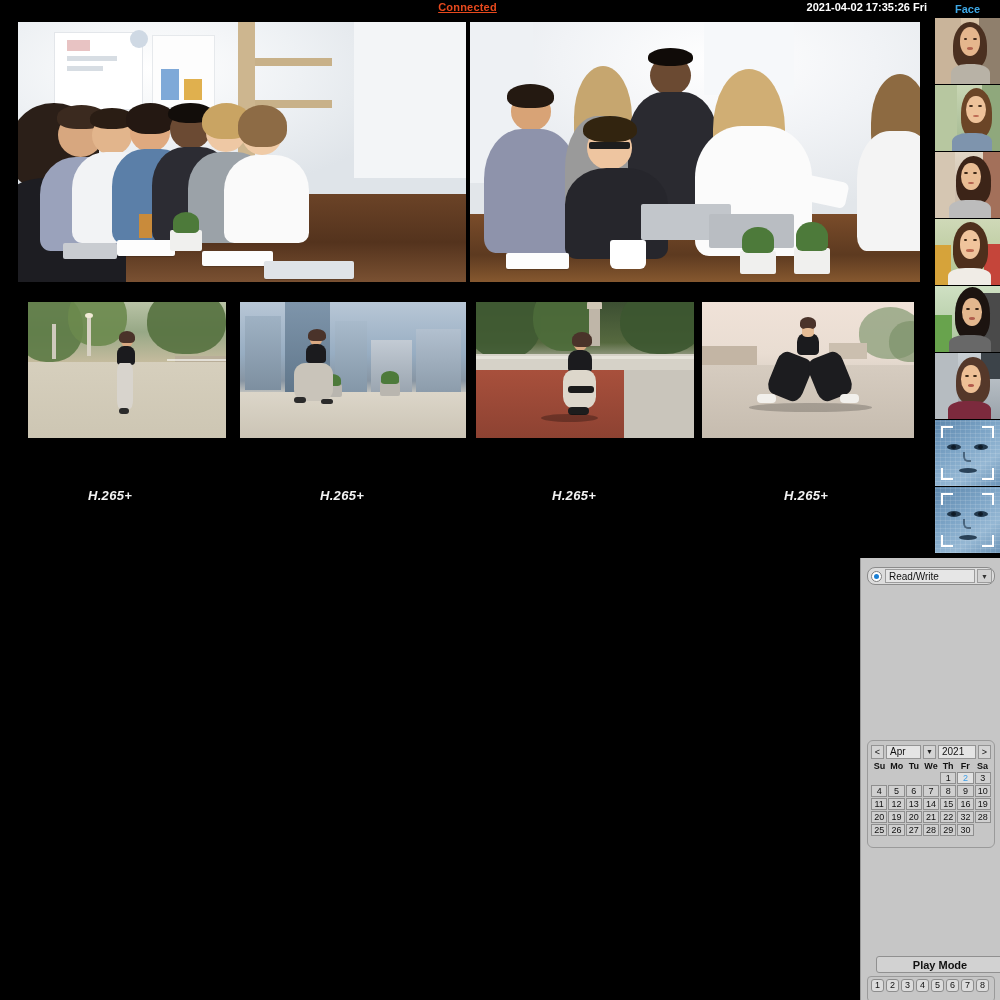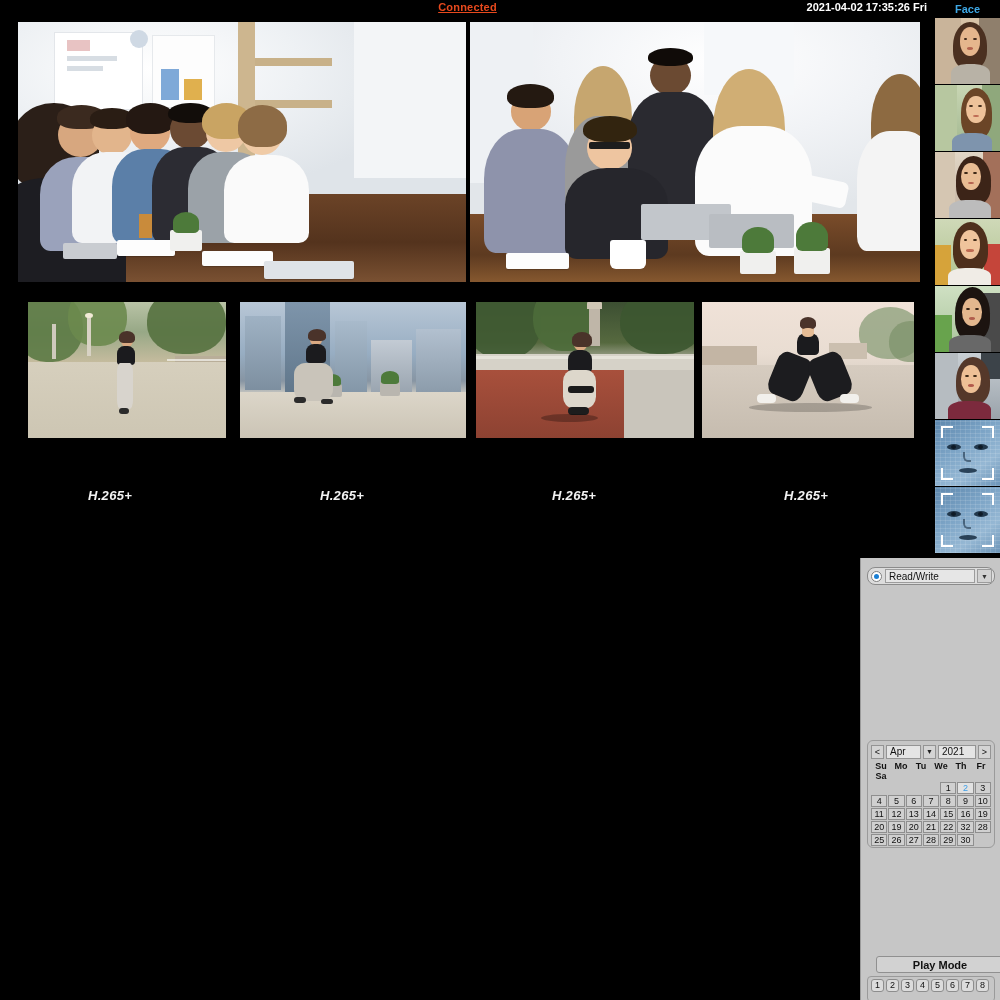--- a/index.html
+++ b/index.html
@@ -186,21 +186,21 @@
     font-size:10px; line-height:12px; padding-left:3px; color:#111;
   }
   .cal-mini-arrow {
     width:13px; height:14px; background:#d4d4d4; border:1px solid #949494;
     font-size:7px; line-height:12px; text-align:center; color:#222;
   }
   .cal-year {
     width:38px; height:14px; background:#e4e4e4; border:1px solid #949494;
     font-size:10px; line-height:12px; padding-left:3px; color:#111;
   }
-  .dow-row { display:grid; grid-template-columns:repeat(6,1fr); margin-top:2px; }
+  .dow-row { display:grid; grid-template-columns:repeat(7,1fr); margin-top:2px; }
   .dow-row div { font-size:9px; text-align:center; color:#111; font-weight:bold; }
   .days-grid { display:grid; grid-template-columns:repeat(7,1fr); gap:1px; margin-top:1px; }
   .day {
     height:12px; line-height:11px; font-size:9px; text-align:center; color:#111;
     background:#d0d0d0; border:1px solid #8f8f8f;
   }
   .day.empty { background:transparent; border:0; }
   .day.sel { color:#3c9ee8; background:#e2e2e2; }
 
   .pm-button {

